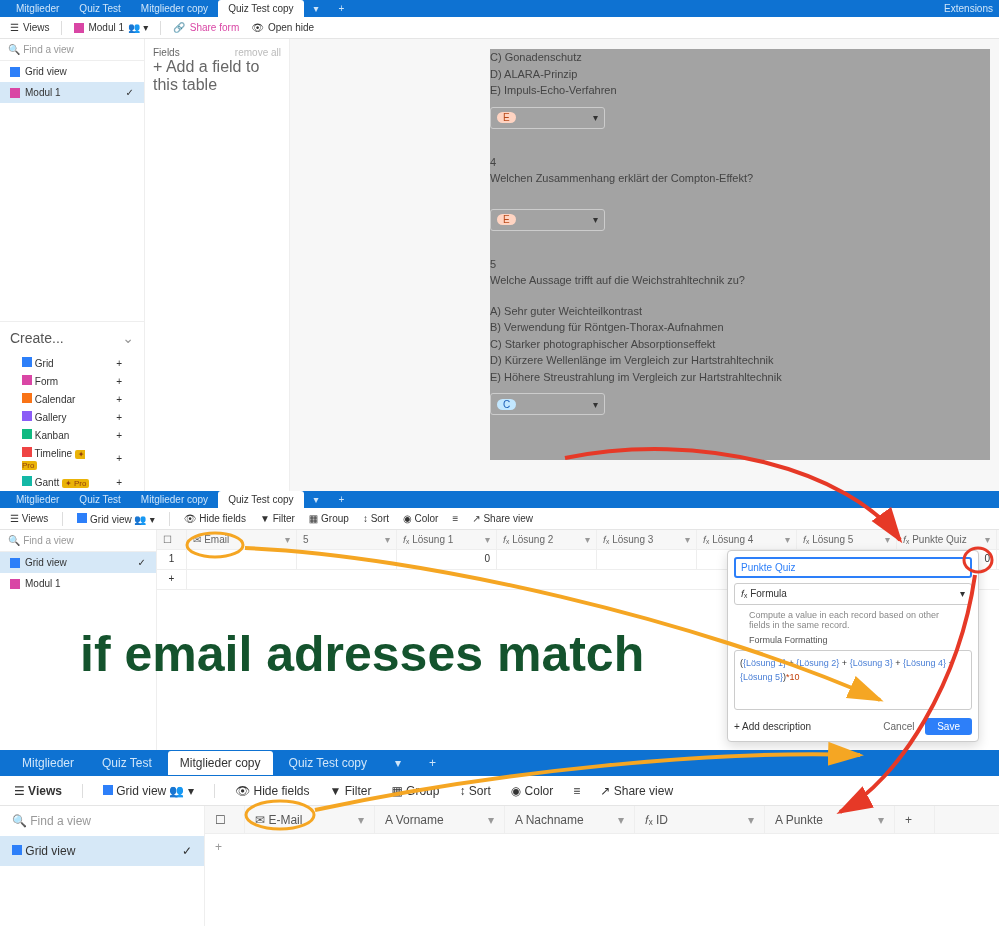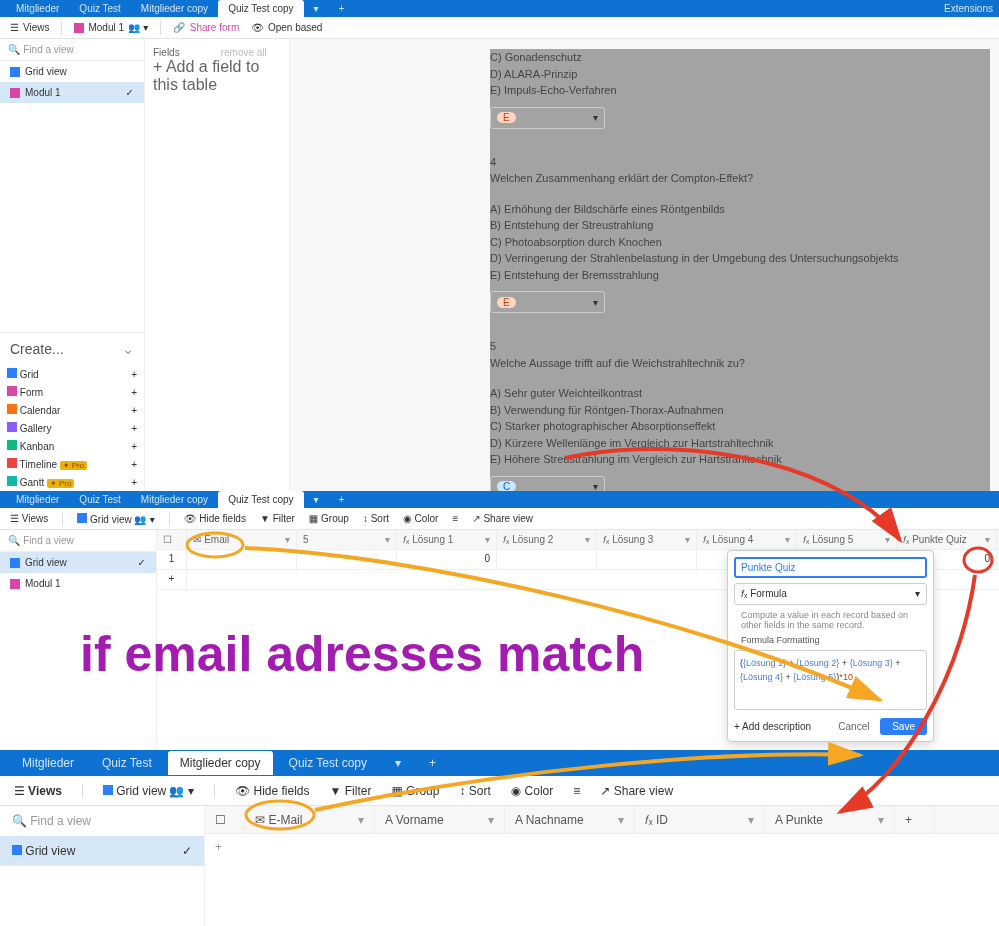--- a/index.html
+++ b/index.html
@@ -13,55 +13,55 @@
 .share-form{color:#d946a5;}
 .sep{border-left:1px solid #ddd;height:14px;}
 .main-layout{display:flex;height:452px;}
 .sidebar{width:145px;border-right:1px solid #eee;display:flex;flex-direction:column;}
 .find-view{padding:5px 8px;font-size:10px;color:#999;border-bottom:1px solid #eee;}
 .view-list{flex:0 0 auto;}
 .view-item{padding:5px 10px;font-size:10px;display:flex;align-items:center;gap:5px;cursor:pointer;}
 .view-item.active{background:#d6e8f7;}
 .create-section{margin-top:auto;border-top:1px solid #eee;}
 .create-hdr{padding:8px 10px;font-size:14px;color:#555;}
-.create-item{padding:3px 7px;font-size:10px;display:flex;align-items:center;gap:16px;justify-content:space-between;}
+.create-item{padding:3px 22px;font-size:10px;display:flex;align-items:center;gap:16px;justify-content:space-between;}
 .field-panel{width:145px;border-right:1px solid #eee;padding:8px;}
-.field-hdr{display:flex;font-size:10px;color:#666;gap:41px;}
+.field-hdr{display:flex;justify-content:space-between;font-size:10px;color:#666;gap:41px;}
 .drag-box{border:1px dashed #ccc;padding:8px;font-size:9px;color:#aaa;text-align:center;margin:8px 0;}
 .add-field{font-size:16px;color:#666;}
 .form-area{flex:1;overflow:auto;padding:10px 0 10px 200px;background:#f7f7f7;}
 .form-content{background:#a3a3a3;width:500px;padding:0 0 20px 0;}
 .q-text{font-size:11px;color:#444;line-height:1.5;}
 .select-box{border:1px solid #ccc;border-radius:3px;width:115px;height:22px;margin-top:8px;display:flex;align-items:center;padding:0 6px;font-size:10px;justify-content:space-between;}
 .pill{border-radius:8px;padding:0 6px;font-size:10px;}
 .pill-e{background:#ffd4c2;color:#b8491a;}
 .pill-c{background:#c2e7ff;color:#1a5fb8;}
 .q-block{margin-bottom:25px;}
 
 .sec2{position:relative;}
 .toolbar2{height:22px;border-bottom:1px solid #e5e5e5;display:flex;align-items:center;padding:0 10px;gap:14px;font-size:10px;}
 .grid-layout{display:flex;}
 .sidebar2{width:157px;border-right:1px solid #eee;}
 .grid-area{flex:1;position:relative;overflow:hidden;}
 .grid-header{display:flex;height:20px;border-bottom:1px solid #eee;background:#f7f7f7;font-size:10px;color:#666;}
 .gh-cell{border-right:1px solid #eee;padding:3px 6px;display:flex;align-items:center;gap:3px;}
 .grid-row{display:flex;height:20px;border-bottom:1px solid #eee;font-size:10px;}
 .gr-cell{border-right:1px solid #eee;padding:3px 6px;text-align:right;}
-.formula-popup{position:absolute;top:20px;left:570px;width:207px;background:#fff;border:1px solid #ccc;border-radius:4px;box-shadow:0 4px 12px rgba(0,0,0,0.15);padding:6px;z-index:10;}
+.formula-popup{position:absolute;top:20px;left:570px;width:252px;background:#fff;border:1px solid #ccc;border-radius:4px;box-shadow:0 4px 12px rgba(0,0,0,0.15);padding:6px;z-index:10;}
 .fp-input{width:100%;border:2px solid #2d7ff9;border-radius:3px;padding:3px 5px;font-size:10px;color:#2d7ff9;}
 .fp-type{border:1px solid #ccc;border-radius:3px;padding:4px 6px;font-size:10px;margin-top:5px;display:flex;justify-content:space-between;}
-.fp-desc{font-size:9px;color:#888;margin:5px 7px;}
+.fp-desc{font-size:9px;color:#888;margin:5px 15px;}
 .fp-formula{border:1px solid #ccc;border-radius:3px;padding:5px;font-size:9px;font-family:monospace;min-height:60px;line-height:1.6;}
 .fp-formula .fld{color:#4a7fd6;}
 .fp-formula .op{color:#333;}
 .fp-formula .num{color:#c2410c;}
 .fp-footer{display:flex;justify-content:space-between;align-items:center;margin-top:8px;font-size:10px;}
 .fp-save{background:#2d7ff9;color:#fff;border:none;padding:3px 12px;border-radius:3px;font-size:10px;}
 .fp-cancel{color:#666;margin-right:8px;}
-.annot-text{position:absolute;top:95px;left:80px;font-size:50px;font-weight:600;color:#a21caf;z-index:5;pointer-events:none;}
+.annot-text{position:absolute;top:95px;left:80px;font-size:50px;font-weight:600;color:#14532d;z-index:5;pointer-events:none;}
 
 .tab-bar3{background:#0e72d2;height:26px;display:flex;align-items:center;padding:0 10px;gap:4px;}
 .tab3{color:#cfe5f9;padding:5px 12px;font-size:12px;cursor:pointer;}
 .tab3.active{background:#fff;color:#333;border-radius:3px 3px 0 0;}
 .toolbar3{height:30px;border-bottom:1px solid #e5e5e5;display:flex;align-items:center;padding:0 14px;gap:20px;font-size:12px;}
 .layout3{display:flex;height:128px;}
 .sidebar3{width:205px;border-right:1px solid #eee;}
 .find3{padding:8px 12px;font-size:12px;color:#999;}
 .view3{padding:8px 12px;background:#d6e8f7;font-size:12px;display:flex;align-items:center;gap:6px;justify-content:space-between;}
 .grid3{flex:1;}
@@ -93,21 +93,21 @@
   <span class="tab">▾</span>
   <span class="tab">+</span>
   <span class="right">Extensions</span>
 </div>
 <div class="toolbar">
   <span class="btn">☰ <span>Views</span></span>
   <span class="sep"></span>
   <span class="btn"><span class="icon-sm ic-form"></span> <span>Modul 1</span> 👥 ▾</span>
   <span class="sep"></span>
   <span class="btn share-form">🔗 <span>Share form</span></span>
-  <span class="btn">👁 <span>Open based</span></span>
+  <span class="btn">👁 <span>Open hide</span></span>
 </div>
 <div class="main-layout">
   <div class="sidebar">
     <div class="find-view">🔍 <span>Find a view</span></div>
     <div class="view-list">
       <div class="view-item">
             <span class="icon-sm ic-grid"></span>
             <span>Grid view</span>
           </div>
       <div class="view-item active">
@@ -162,21 +162,20 @@
       <div class="q-block">
         <div class="q-text" id="q3-partial">C) Gonadenschutz<br>D) ALARA-Prinzip<br>E) Impuls-Echo-Verfahren</div>
         <div class="select-box">
               <span class="pill pill-e">E</span>
               <span>▾</span>
             </div>
       </div>
       <div class="q-block">
         <div class="q-text">4</div>
         <div class="q-text">Welchen Zusammenhang erklärt der Compton-Effekt?</div><br>
-        <div class="q-text" id="q4-opts">A) Erhöhung der Bildschärfe eines Röntgenbilds<br>B) Entstehung der Streustrahlung<br>C) Photoabsorption durch Knochen<br>D) Verringerung der Strahlenbelastung in der Umgebung des Untersuchungsobjekts<br>E) Entstehung der Bremsstrahlung</div>
         <div class="select-box">
               <span class="pill pill-e">E</span>
               <span>▾</span>
             </div>
       </div>
       <div class="q-block">
         <div class="q-text">5</div>
         <div class="q-text">Welche Aussage trifft auf die Weichstrahltechnik zu?</div><br>
         <div class="q-text" id="q5-opts">A) Sehr guter Weichteilkontrast<br>B) Verwendung für Röntgen-Thorax-Aufnahmen<br>C) Starker photographischer Absorptionseffekt<br>D) Kürzere Wellenlänge im Vergleich zur Hartstrahltechnik<br>E) Höhere Streustrahlung im Vergleich zur Hartstrahltechnik</div>
         <div class="select-box">

